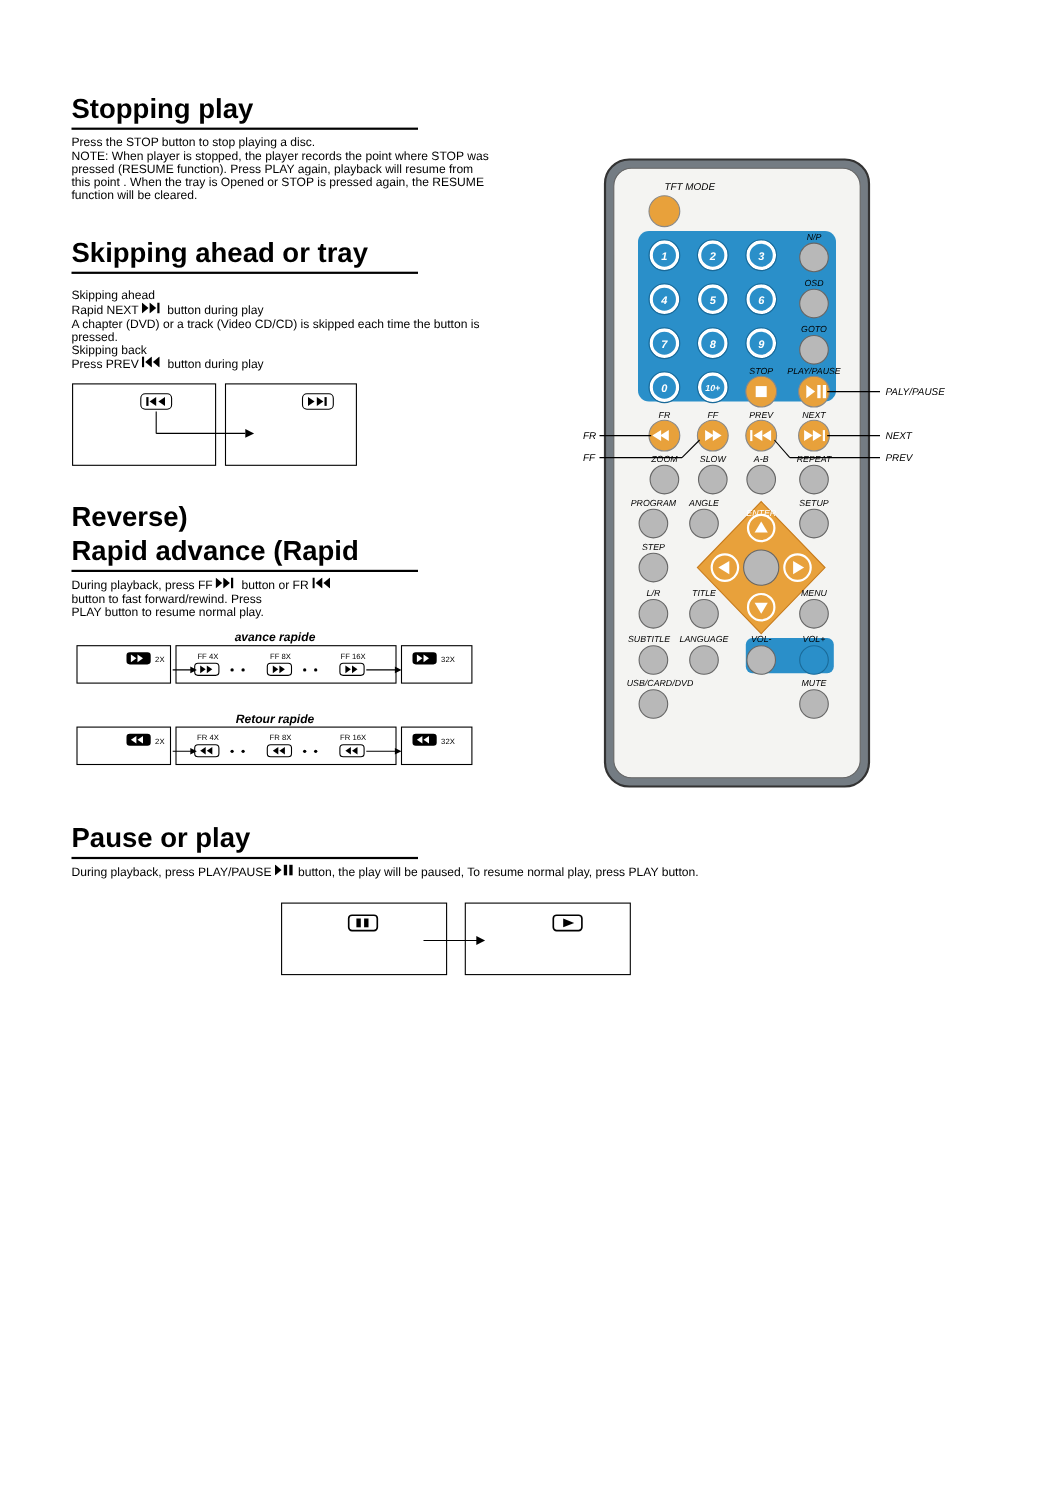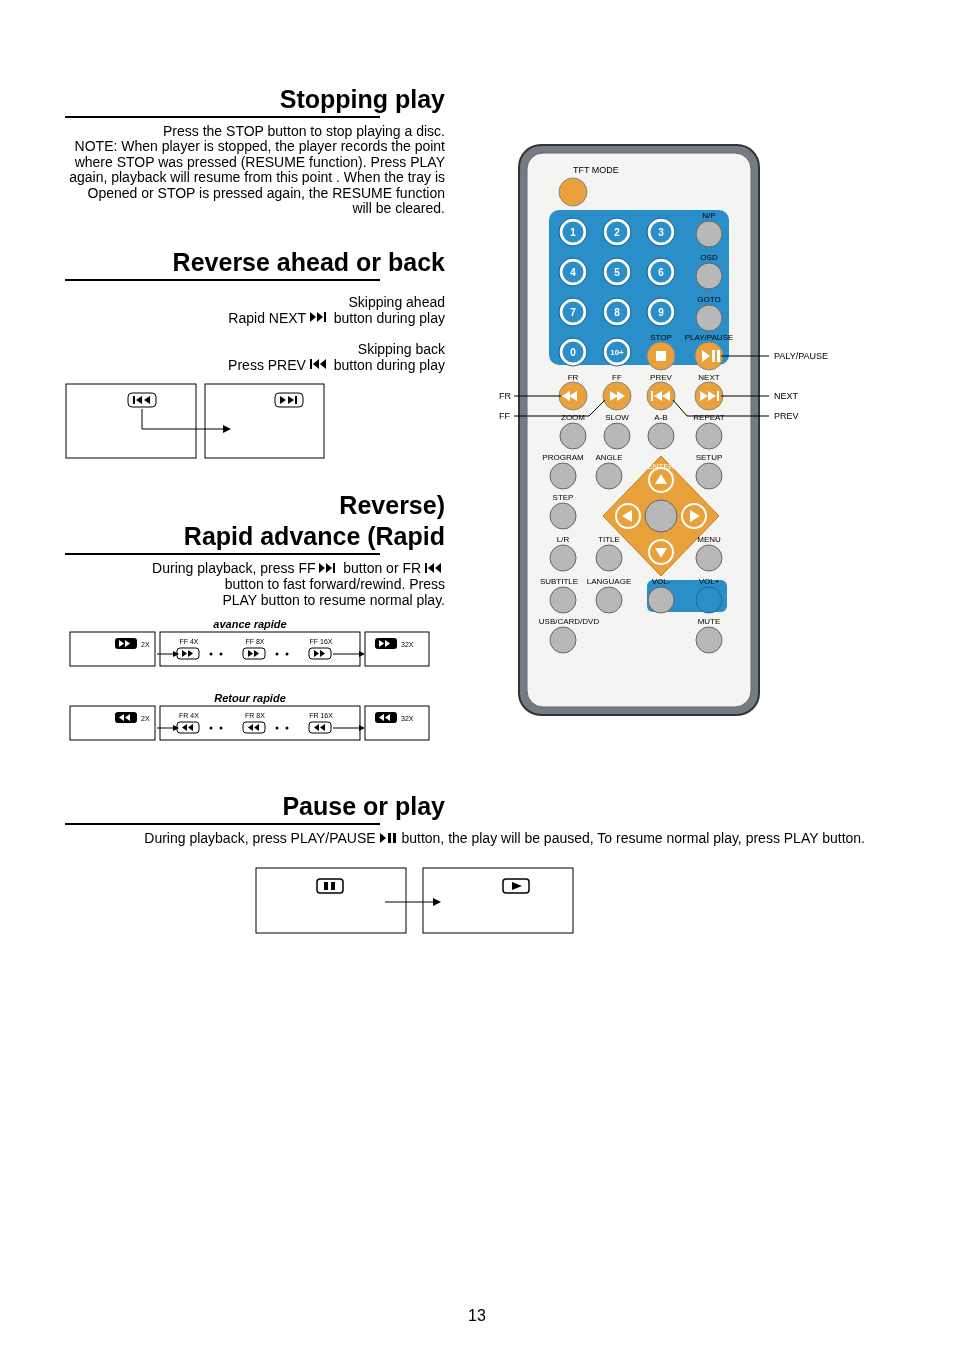--- a/index.html
+++ b/index.html
@@ -16,33 +16,31 @@
     position: relative;
     height: 1250px;
   }
   .left-col {
     width: 380px;
   }
   .h1 {
     font-size: 25px;
     font-weight: bold;
     margin: 0 0 2px 0;
-    text-align: right;
   }
   .hr {
     border: none;
     border-top: 2px solid #000;
     margin: 0 0 6px 0;
     width: 315px;
   }
   .body-text {
-    font-size: 14px;
+    font-size: 11px;
     line-height: 1.1;
     margin: 0;
-    text-align: right;
   }
   .bold { font-weight: normal; }
   .section-gap { height: 32px; }
   .sm-gap { height: 8px; }
   .inline-icon {
     display: inline-block;
     vertical-align: middle;
     position: relative;
     top: -1px;
   }
@@ -57,55 +55,56 @@
   
   .diagram-skip {
     margin-top: 10px;
   }
   .diagram-skip svg { display: block; }
   .diagram-rapid { margin-top: 8px; }
   .diagram-pause { margin-top: 20px; }
   
   .remote-wrap {
     position: absolute;
-    left: 499px;
+    left: 530px;
     top: 140px;
     width: 355px;
+    font-style: italic;
   }
 </style>
 </head>
 <body>
 
 <div class="page">
   <div class="left-col">
 
     <div class="h1">Stopping play</div>
     <hr class="hr">
     <p class="body-text">
       <span>Press the STOP button to stop playing a disc.</span><br>
       <span class="bold">NOTE:</span><span> When player is stopped, the player records the point where STOP was pressed (RESUME function). Press PLAY again, playback will resume from this point . When the tray is Opened or STOP is pressed again, the RESUME function will be cleared.</span>
     </p>
 
     <div class="section-gap"></div>
 
-    <div class="h1">Reverse ahead or back</div>
+    <div class="h1">Skipping ahead or tray</div>
     <hr class="hr">
     <div class="sm-gap"></div>
     <p class="body-text">
       <span class="bold">Skipping ahead</span><br>
       <span>Rapid NEXT </span>
       <span class="inline-icon">
         <svg width="20" height="10">
             <polygon points="0,0 6,5 0,10" fill="#000"></polygon>
             <polygon points="7,0 13,5 7,10" fill="#000"></polygon>
             <rect x="14" y="0" width="2" height="10" fill="#000"></rect>
           </svg>
       </span>
       <span> button during play</span><br>
-      <br>
+      <span>A chapter (DVD) or a track (Video CD/CD) is skipped each time the button is pressed.</span><br>
       <span class="bold">Skipping back</span><br>
       <span>Press PREV </span>
       <span class="inline-icon">
         <svg width="20" height="10">
             <rect x="0" y="0" width="2" height="10" fill="#000"></rect>
             <polygon points="9,0 3,5 9,10" fill="#000"></polygon>
             <polygon points="16,0 10,5 16,10" fill="#000"></polygon>
           </svg>
       </span>
       <span> button during play</span><br>
@@ -455,14 +454,13 @@
           <text x="275" y="279">PREV</text>
         <line x1="62" y1="256" x2="15" y2="256" stroke="#000"></line>
           <text x="0" y="259">FR</text>
         <line x1="106" y1="260" x2="90" y2="276" stroke="#000"></line>
           <line x1="90" y1="276" x2="15" y2="276" stroke="#000"></line>
           <text x="0" y="279">FF</text>
       </g>
     </svg>
   </div>
 
-  <div class="page-num">13</div>
 </div>
 
 </body></html>

